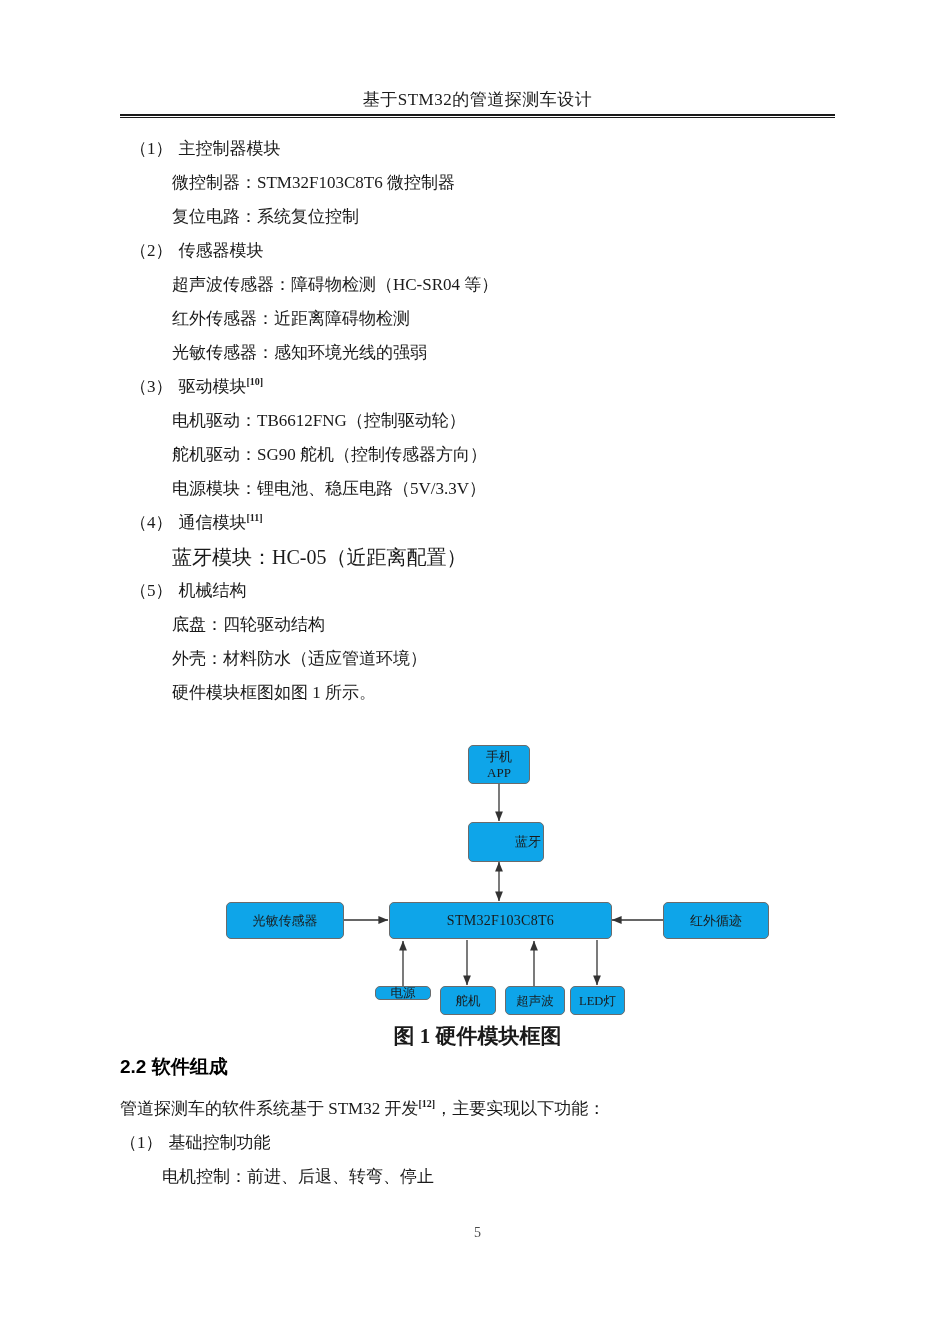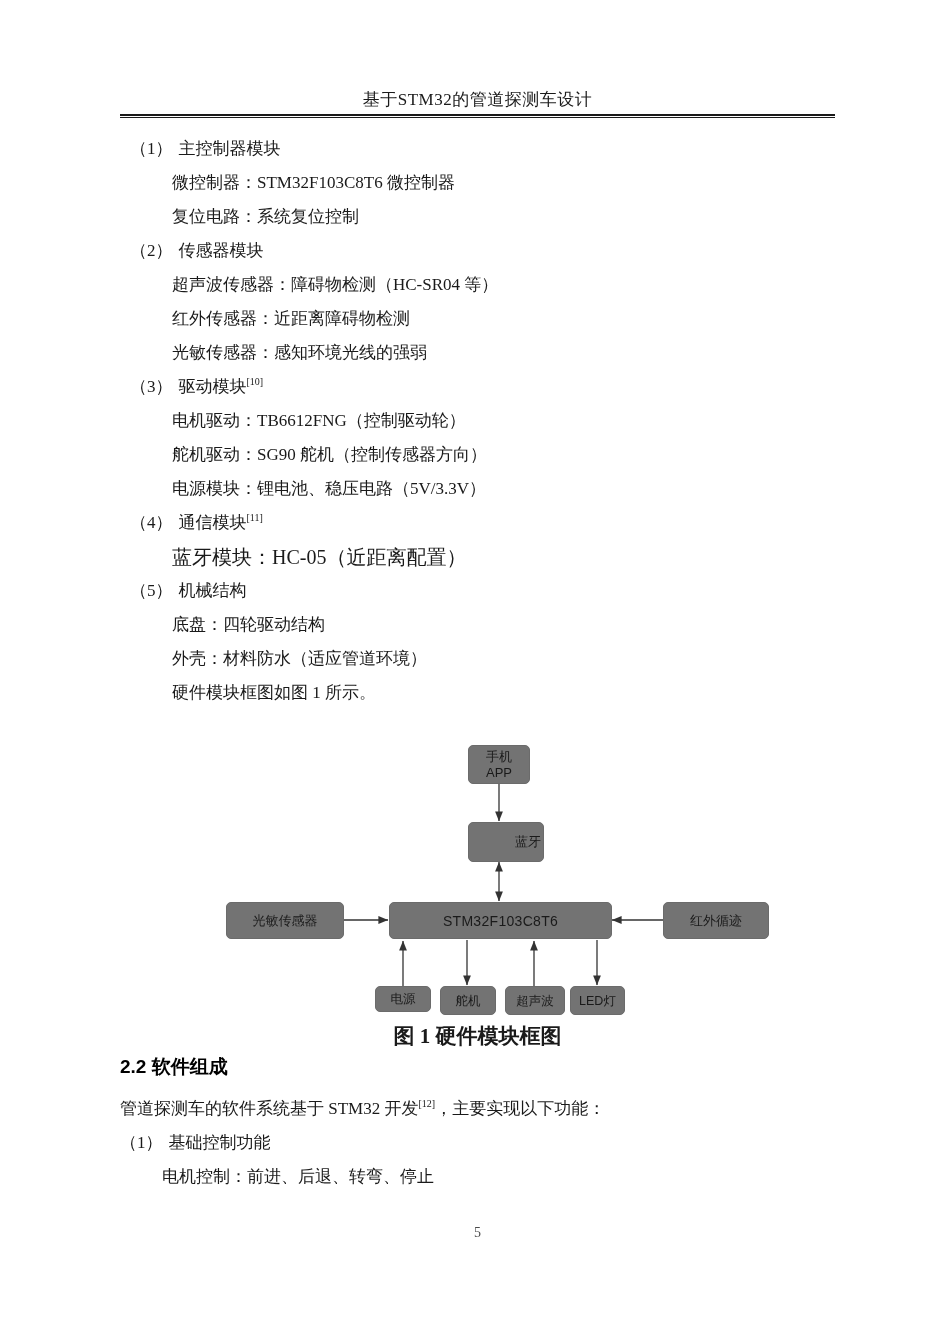--- a/index.html
+++ b/index.html
@@ -68,20 +68,21 @@
   .lvl2 {
     font-size: 17px;
     line-height: 34px;
     margin-left: 52px;
     white-space: nowrap;
   }
   sup {
     font-size: 10px;
     vertical-align: super;
     line-height: 0;
+    font-weight: bold;
   }
   .big { font-size: 20px; }
 
   
   .sec-head {
     position: absolute;
     left: 120px;
     top: 1054px;
     font-family: "Liberation Sans", "DejaVu Sans", sans-serif;
     font-size: 19px;
@@ -108,22 +109,22 @@
     top: 0;
     width: 950px;
     height: 1344px;
     pointer-events: none;
   }
   .node {
     position: absolute;
     box-sizing: border-box;
     border: 1.3px solid #6b6b6b;
     border-radius: 5px;
-    background: #737373;
-    font-family: Liberation Sans, sans-serif;
+    background: #0ea5e9;
+    font-family: Liberation Serif, serif;
     font-size: 13px;
     color: #1a1a1a;
     display: flex;
     align-items: center;
     justify-content: center;
     text-align: center;
     line-height: 16px;
     pointer-events: auto;
   }
   .node.mcu { font-size: 14px; letter-spacing: 0.3px; }
@@ -239,21 +240,21 @@
     </div>
 
     <div class="node" style="left:226px; top:902px; width:118px; height:37px;">
       <span>光敏传感器</span>
     </div>
 
     <div class="node" style="left:663px; top:902px; width:106px; height:37px;">
       <span>红外循迹</span>
     </div>
 
-    <div class="node small" style="left:375px; top:986px; width:56px; height:26px;">
+    <div class="node small" style="left:375px; top:986px; width:56px; height:14px;">
       <span>电源</span>
     </div>
 
     <div class="node small" style="left:440px; top:986px; width:56px; height:29px;align-items:center;">
       <span>舵机</span>
     </div>
 
     <div class="node small" style="left:505px; top:986px; width:60px; height:29px;">
       <span>超声波</span>
     </div>

